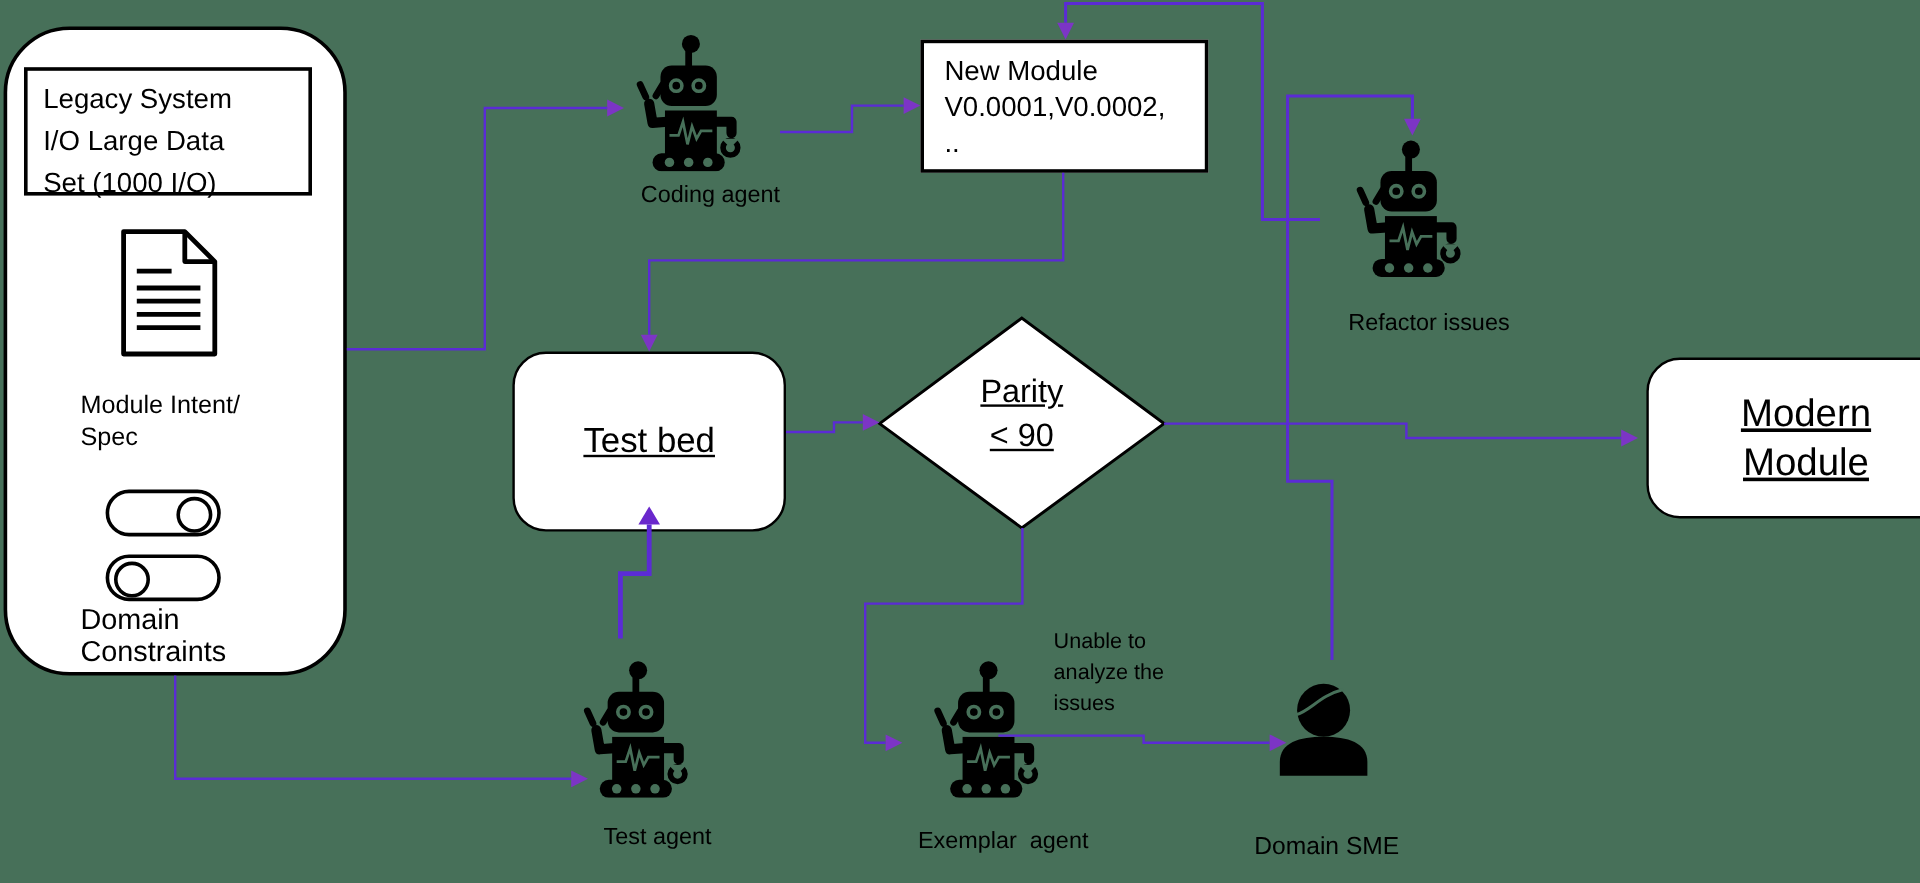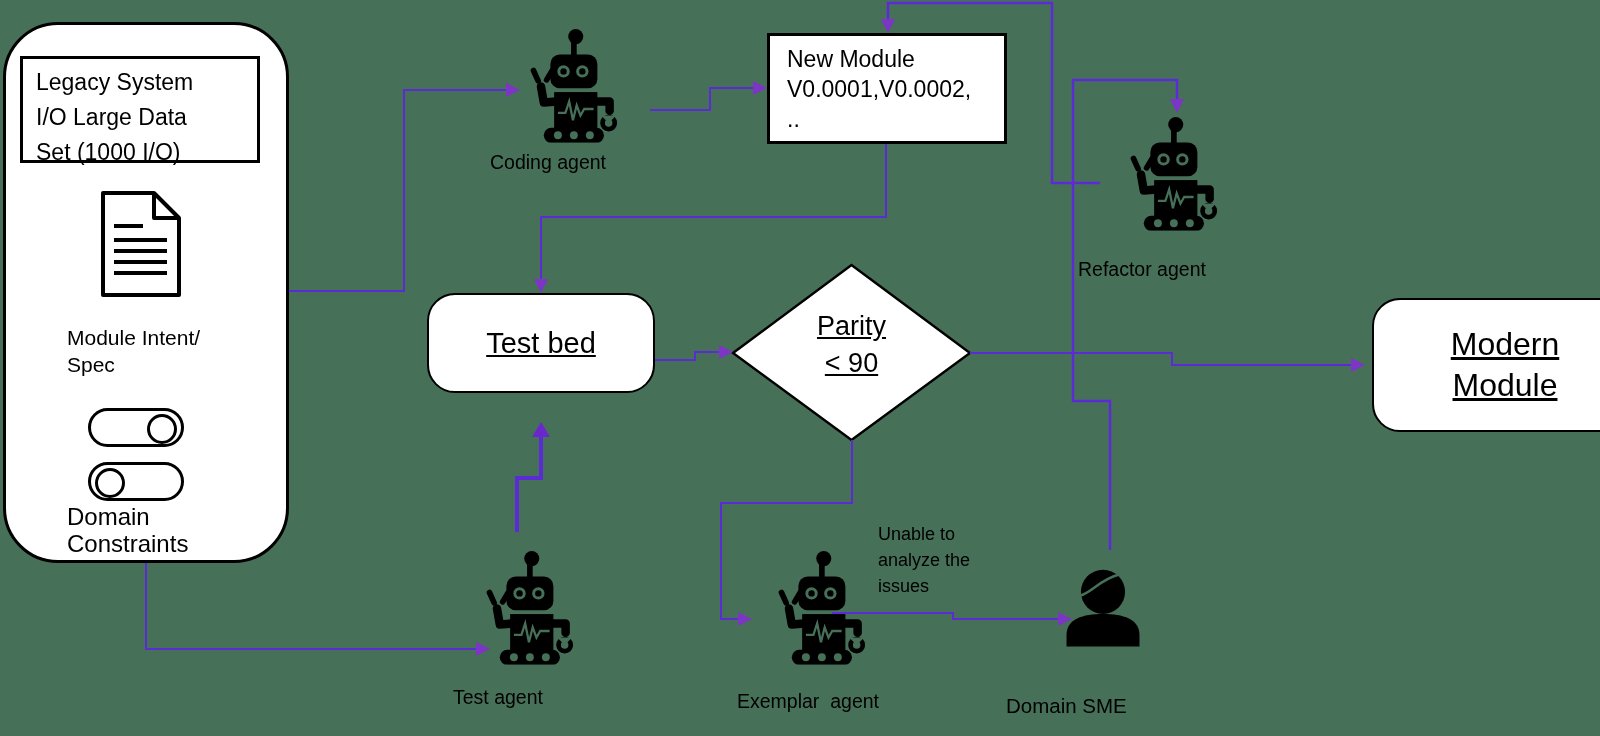--- a/index.html
+++ b/index.html
@@ -9,21 +9,21 @@
     font-family:"Liberation Sans", sans-serif;color:#000;
   }
   .abs{position:absolute;}
   .ml{white-space:pre-wrap;}
   .shape{
     position:absolute;background:#fff;border:3px solid #000;box-sizing:border-box;
   }
   .rounded{border-radius:28px;}
   .biground{border-radius:55px;}
   .center{display:flex;align-items:center;justify-content:center;text-align:center;text-decoration:underline;}
-  .caption{position:absolute;font-size:19.5px;text-align:left;line-height:22px;}
+  .caption{position:absolute;font-size:19.5px;text-align:right;line-height:22px;}
   .toggle{position:absolute;width:90px;height:33px;border:3.5px solid #000;border-radius:22px;background:#fff;}
   .knob{position:absolute;top:2.5px;width:24px;height:24px;border:3.5px solid #000;border-radius:50%;background:#fff;}
   .knob.right{right:4px;}
   .knob.left{left:4px;}
   svg.overlay{position:absolute;left:0;top:0;z-index:6;pointer-events:none;}
   .node{z-index:3;}
   .txt{z-index:4;}
 </style>
 </head>
 <body>
@@ -96,21 +96,21 @@
 Constraints</div>
 
 <svg class="abs node" style="left:525px;top:28px;" width="94" height="115" viewBox="0 0 100 122">
     <use href="#robot"></use>
   </svg>
 <div class="caption" style="left:490px;top:151px;width:160px;">Coding agent</div>
 
 <svg class="abs node" style="left:1125px;top:116px;" width="94" height="115" viewBox="0 0 100 122">
     <use href="#robot"></use>
   </svg>
-<div class="caption" style="left:1078px;top:258px;width:180px;">Refactor agent</div>
+<div class="caption" style="left:1078px;top:258px;width:180px;">Refactor issues</div>
 
 <svg class="abs node" style="left:481px;top:550px;" width="94" height="115" viewBox="0 0 100 122">
     <use href="#robot"></use>
   </svg>
 <div class="caption" style="left:453px;top:686px;width:140px;">Test agent</div>
 
 <svg class="abs node" style="left:773px;top:550px;" width="94" height="115" viewBox="0 0 100 122">
     <use href="#robot"></use>
   </svg>
 <div class="caption ml" style="left:737px;top:690px;width:170px;">Exemplar  agent</div>
@@ -119,21 +119,21 @@
     <use href="#person"></use>
   </svg>
 <div class="caption" style="left:1006px;top:695px;width:160px;font-size:20.5px;">Domain SME</div>
 
 <div class="shape node" style="left:767px;top:33px;width:240px;height:111px;">
   <div class="ml" style="padding:8px 4px 0 17px;font-size:23px;line-height:30px;">New Module
 V0.0001,V0.0002,
 ..</div>
 </div>
 
-<div class="shape rounded center node" style="left:427px;top:293px;width:228px;height:100px;border-width:2.5px;">
+<div class="shape rounded center node" style="left:427px;top:293px;width:228px;height:150px;border-width:2.5px;">
   <div style="font-size:29px;">Test bed</div>
 </div>
 
 <svg class="abs node" style="left:731px;top:263px;" width="241" height="180" viewBox="0 0 241 180">
   <polygon points="2,90 120.5,2 239,90 120.5,177" fill="#fff" stroke="#000" stroke-width="2.5"></polygon>
 </svg>
 <div class="abs txt ml center" style="left:731px;top:308px;width:241px;font-size:27px;line-height:37px;">Parity
 &lt; 90</div>
 
 <div class="shape rounded center node" style="left:1372px;top:298px;width:266px;height:134px;border-width:2.5px;">

